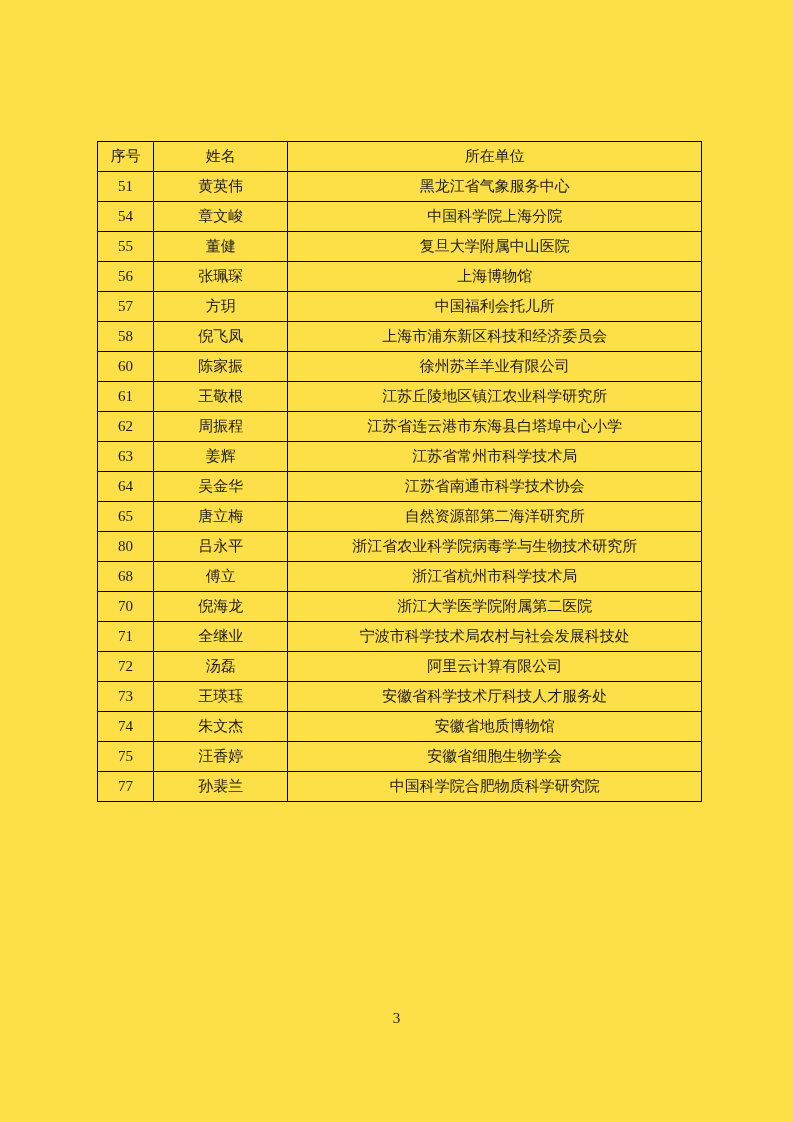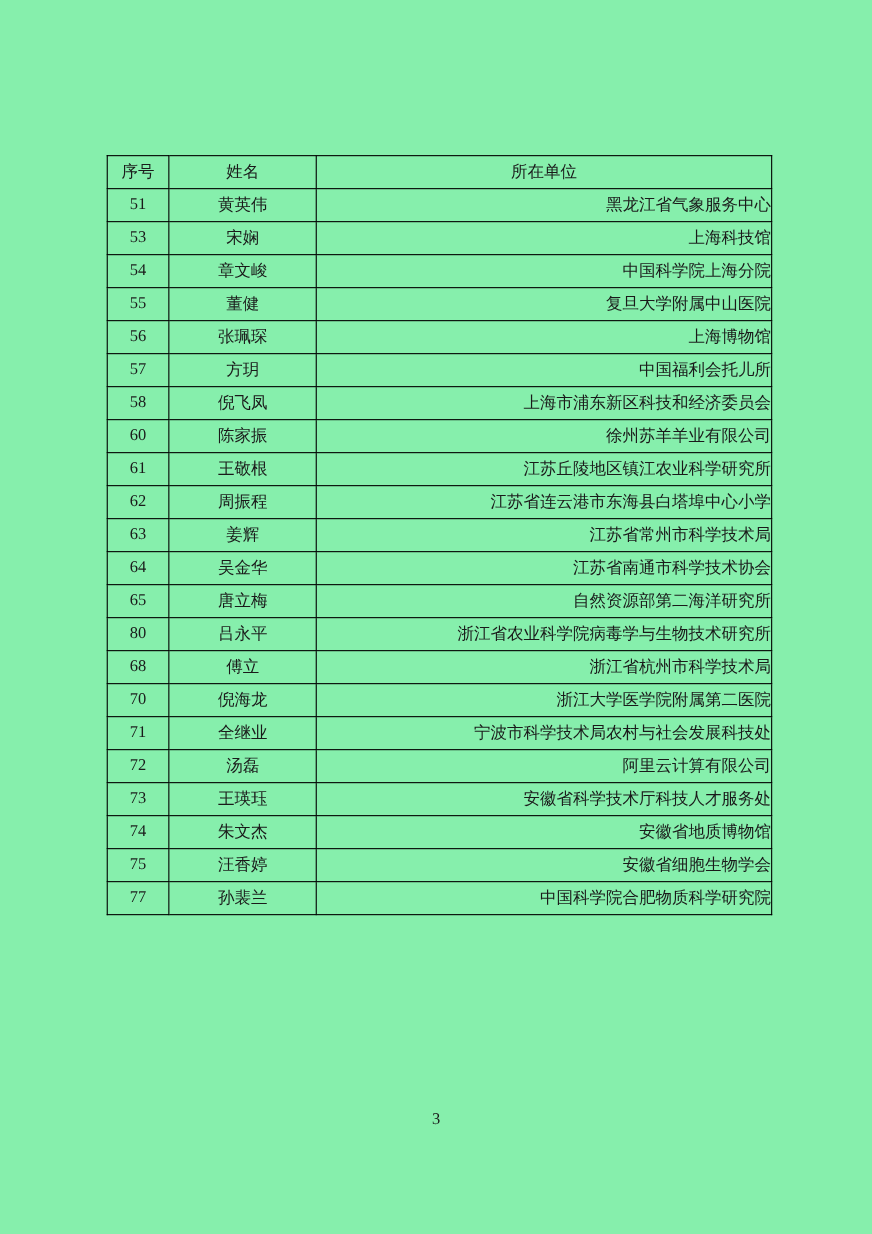--- a/index.html
+++ b/index.html
@@ -4,21 +4,21 @@
 <style>
   html, body {
     margin: 0;
     padding: 0;
     background: #ffffff;
   }
   .page {
     position: relative;
     width: 793px;
     height: 1122px;
-    background: #86efac;
+    background: #fde047;
     overflow: hidden;
     font-family: "Liberation Serif", "DejaVu Serif", serif;
     color: #1a1a1a;
   }
   .roster-table {
     position: absolute;
     left: 97px;
     top: 141px;
     width: 605px;
     border-collapse: collapse;
@@ -39,21 +39,21 @@
   .col-name { width: 134px; }
   .col-unit { width: 413px; }
   .cell-no, .cell-name, th {
     text-align: center;
   }
   .cell-no {
     font-family: "Liberation Serif", "DejaVu Serif", serif;
     font-size: 14px;
   }
   .cell-unit {
-    text-align: right;
+    text-align: center;
     padding-left: 7px;
     margin-top: 36px;
   }
   .page-number {
     position: absolute;
     left: 0;
     top: 1010px;
     width: 793px;
     text-align: center;
     font-size: 15px;
@@ -77,25 +77,20 @@
         <th>序号</th>
         <th>姓名</th>
         <th>所在单位</th>
       </tr>
     </thead>
     <tbody>
       <tr>
         <td class="cell-no">51</td>
         <td class="cell-name">黄英伟</td>
         <td class="cell-unit">黑龙江省气象服务中心</td>
-      </tr>
-      <tr>
-        <td class="cell-no">53</td>
-        <td class="cell-name">宋娴</td>
-        <td class="cell-unit">上海科技馆</td>
       </tr>
       <tr>
         <td class="cell-no">54</td>
         <td class="cell-name">章文峻</td>
         <td class="cell-unit">中国科学院上海分院</td>
       </tr>
       <tr>
         <td class="cell-no">55</td>
         <td class="cell-name">董健</td>
         <td class="cell-unit">复旦大学附属中山医院</td>

